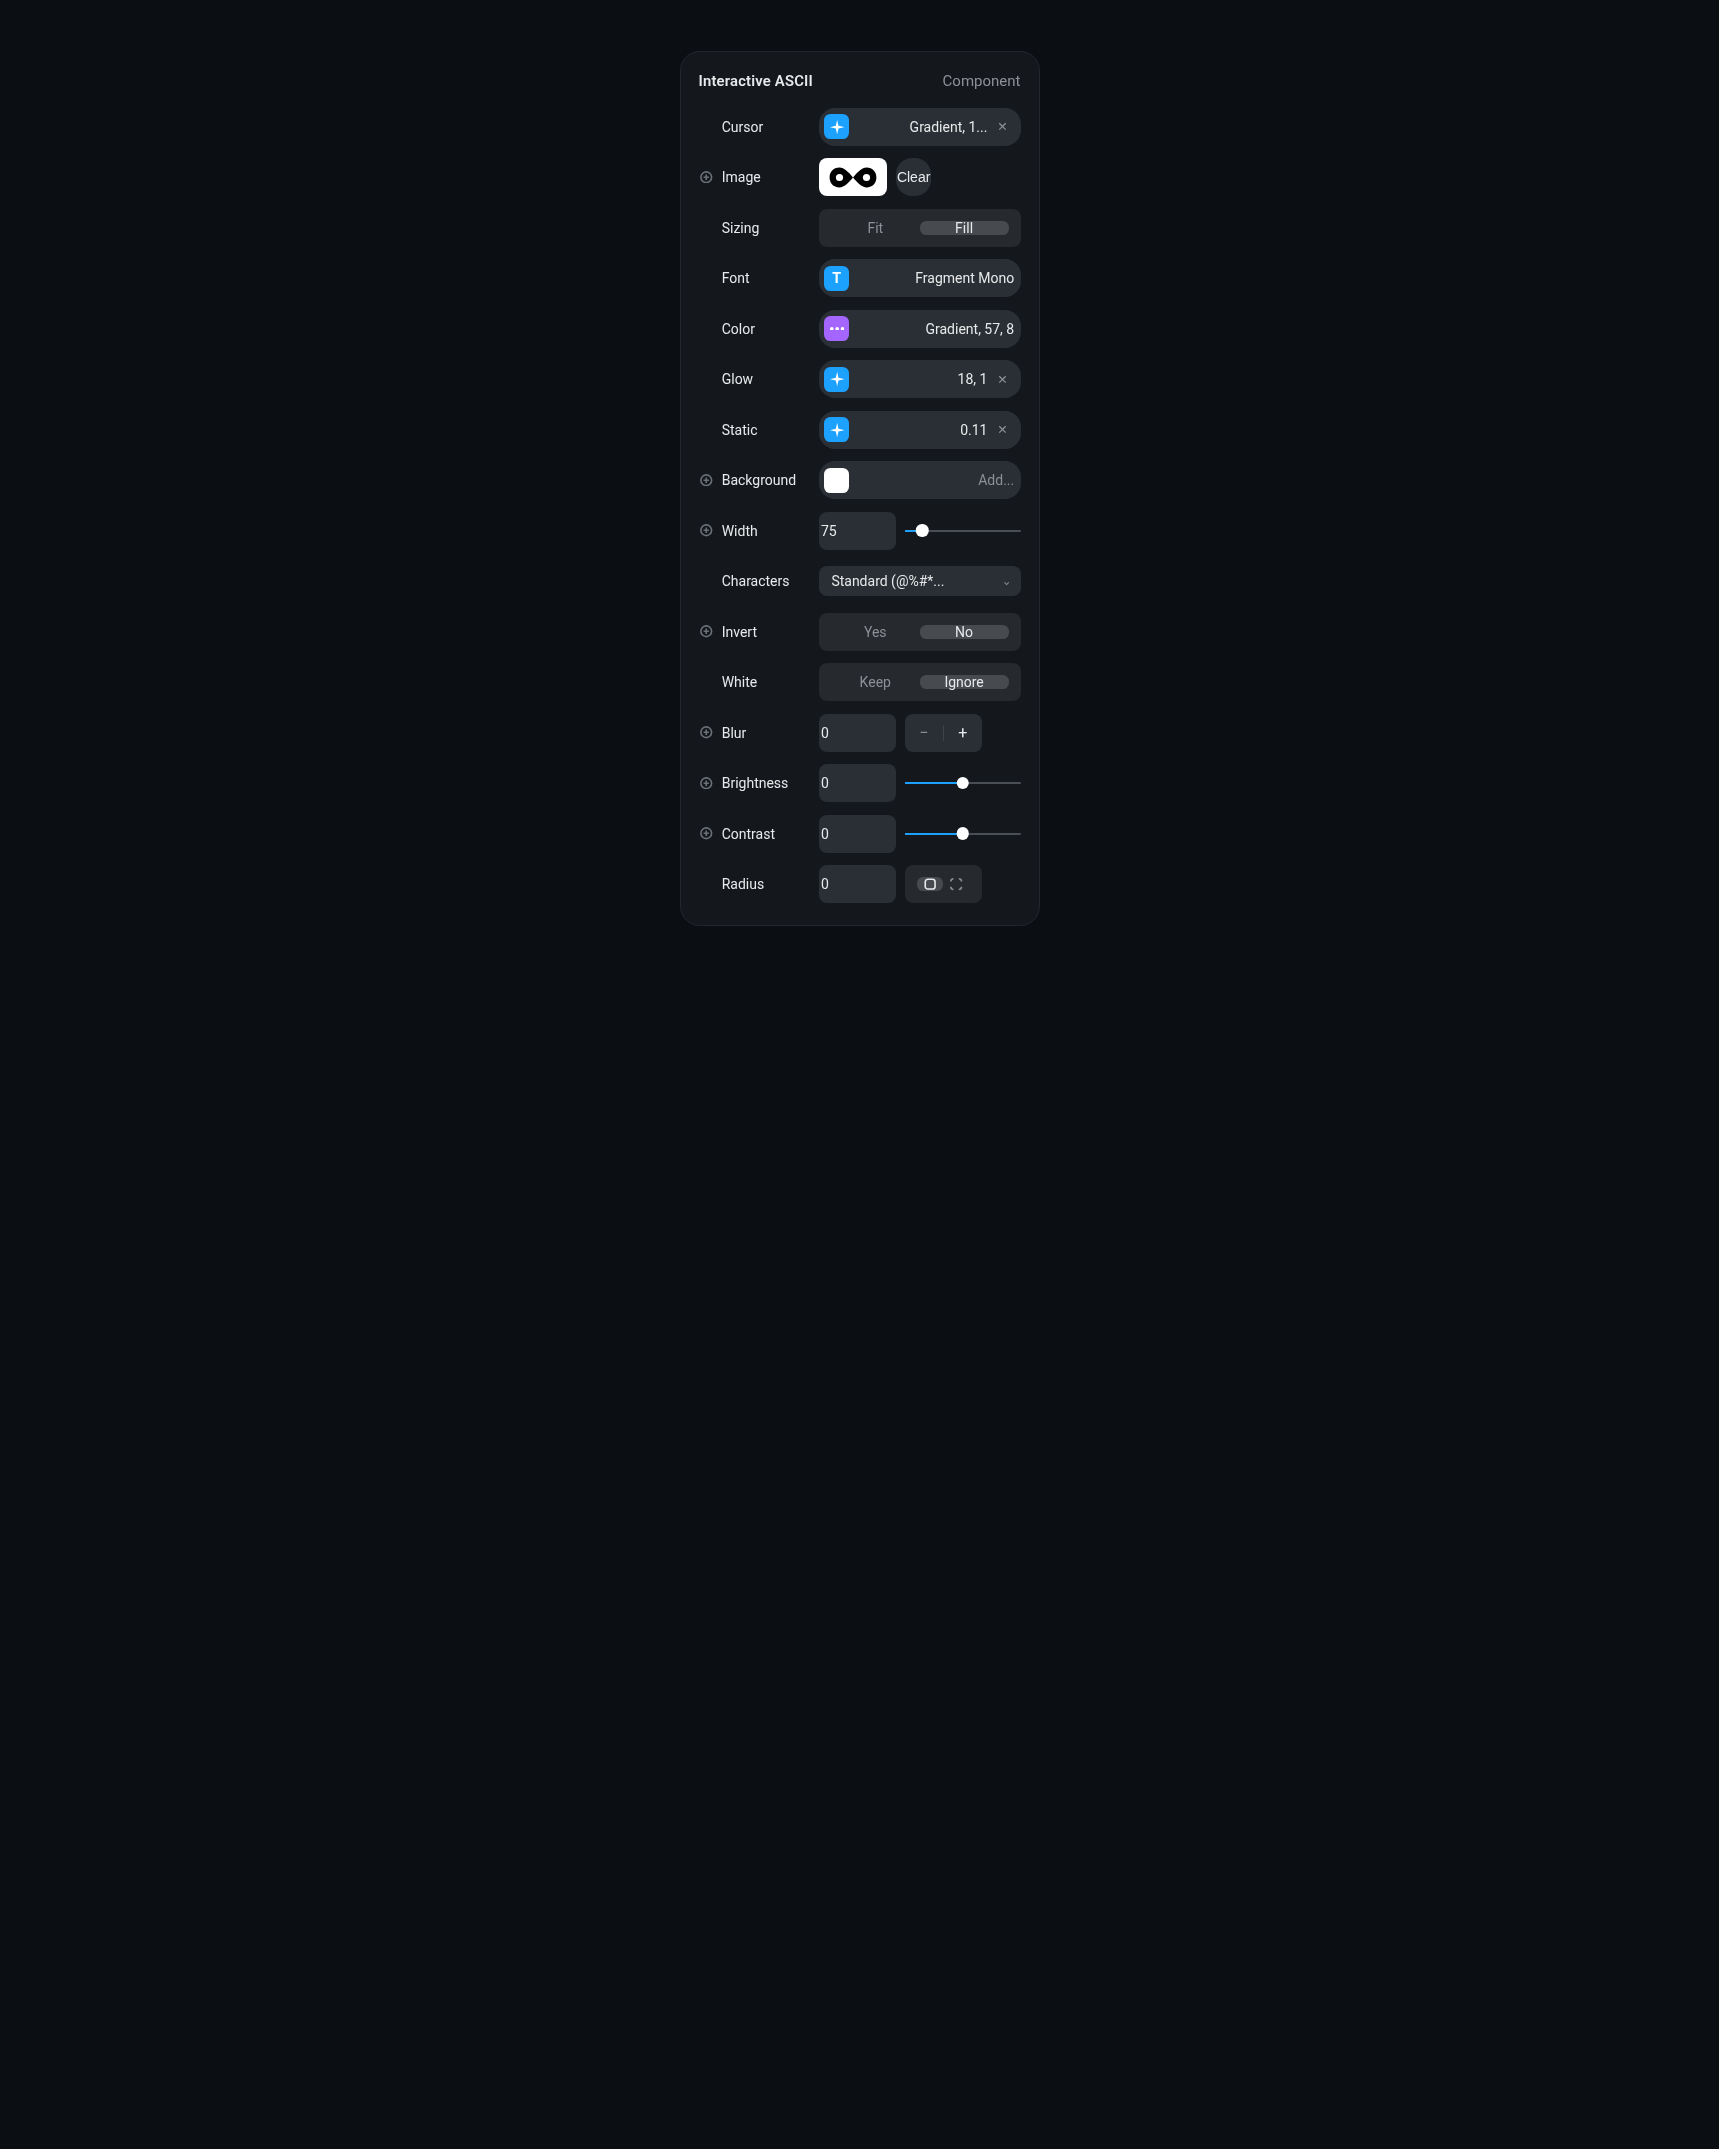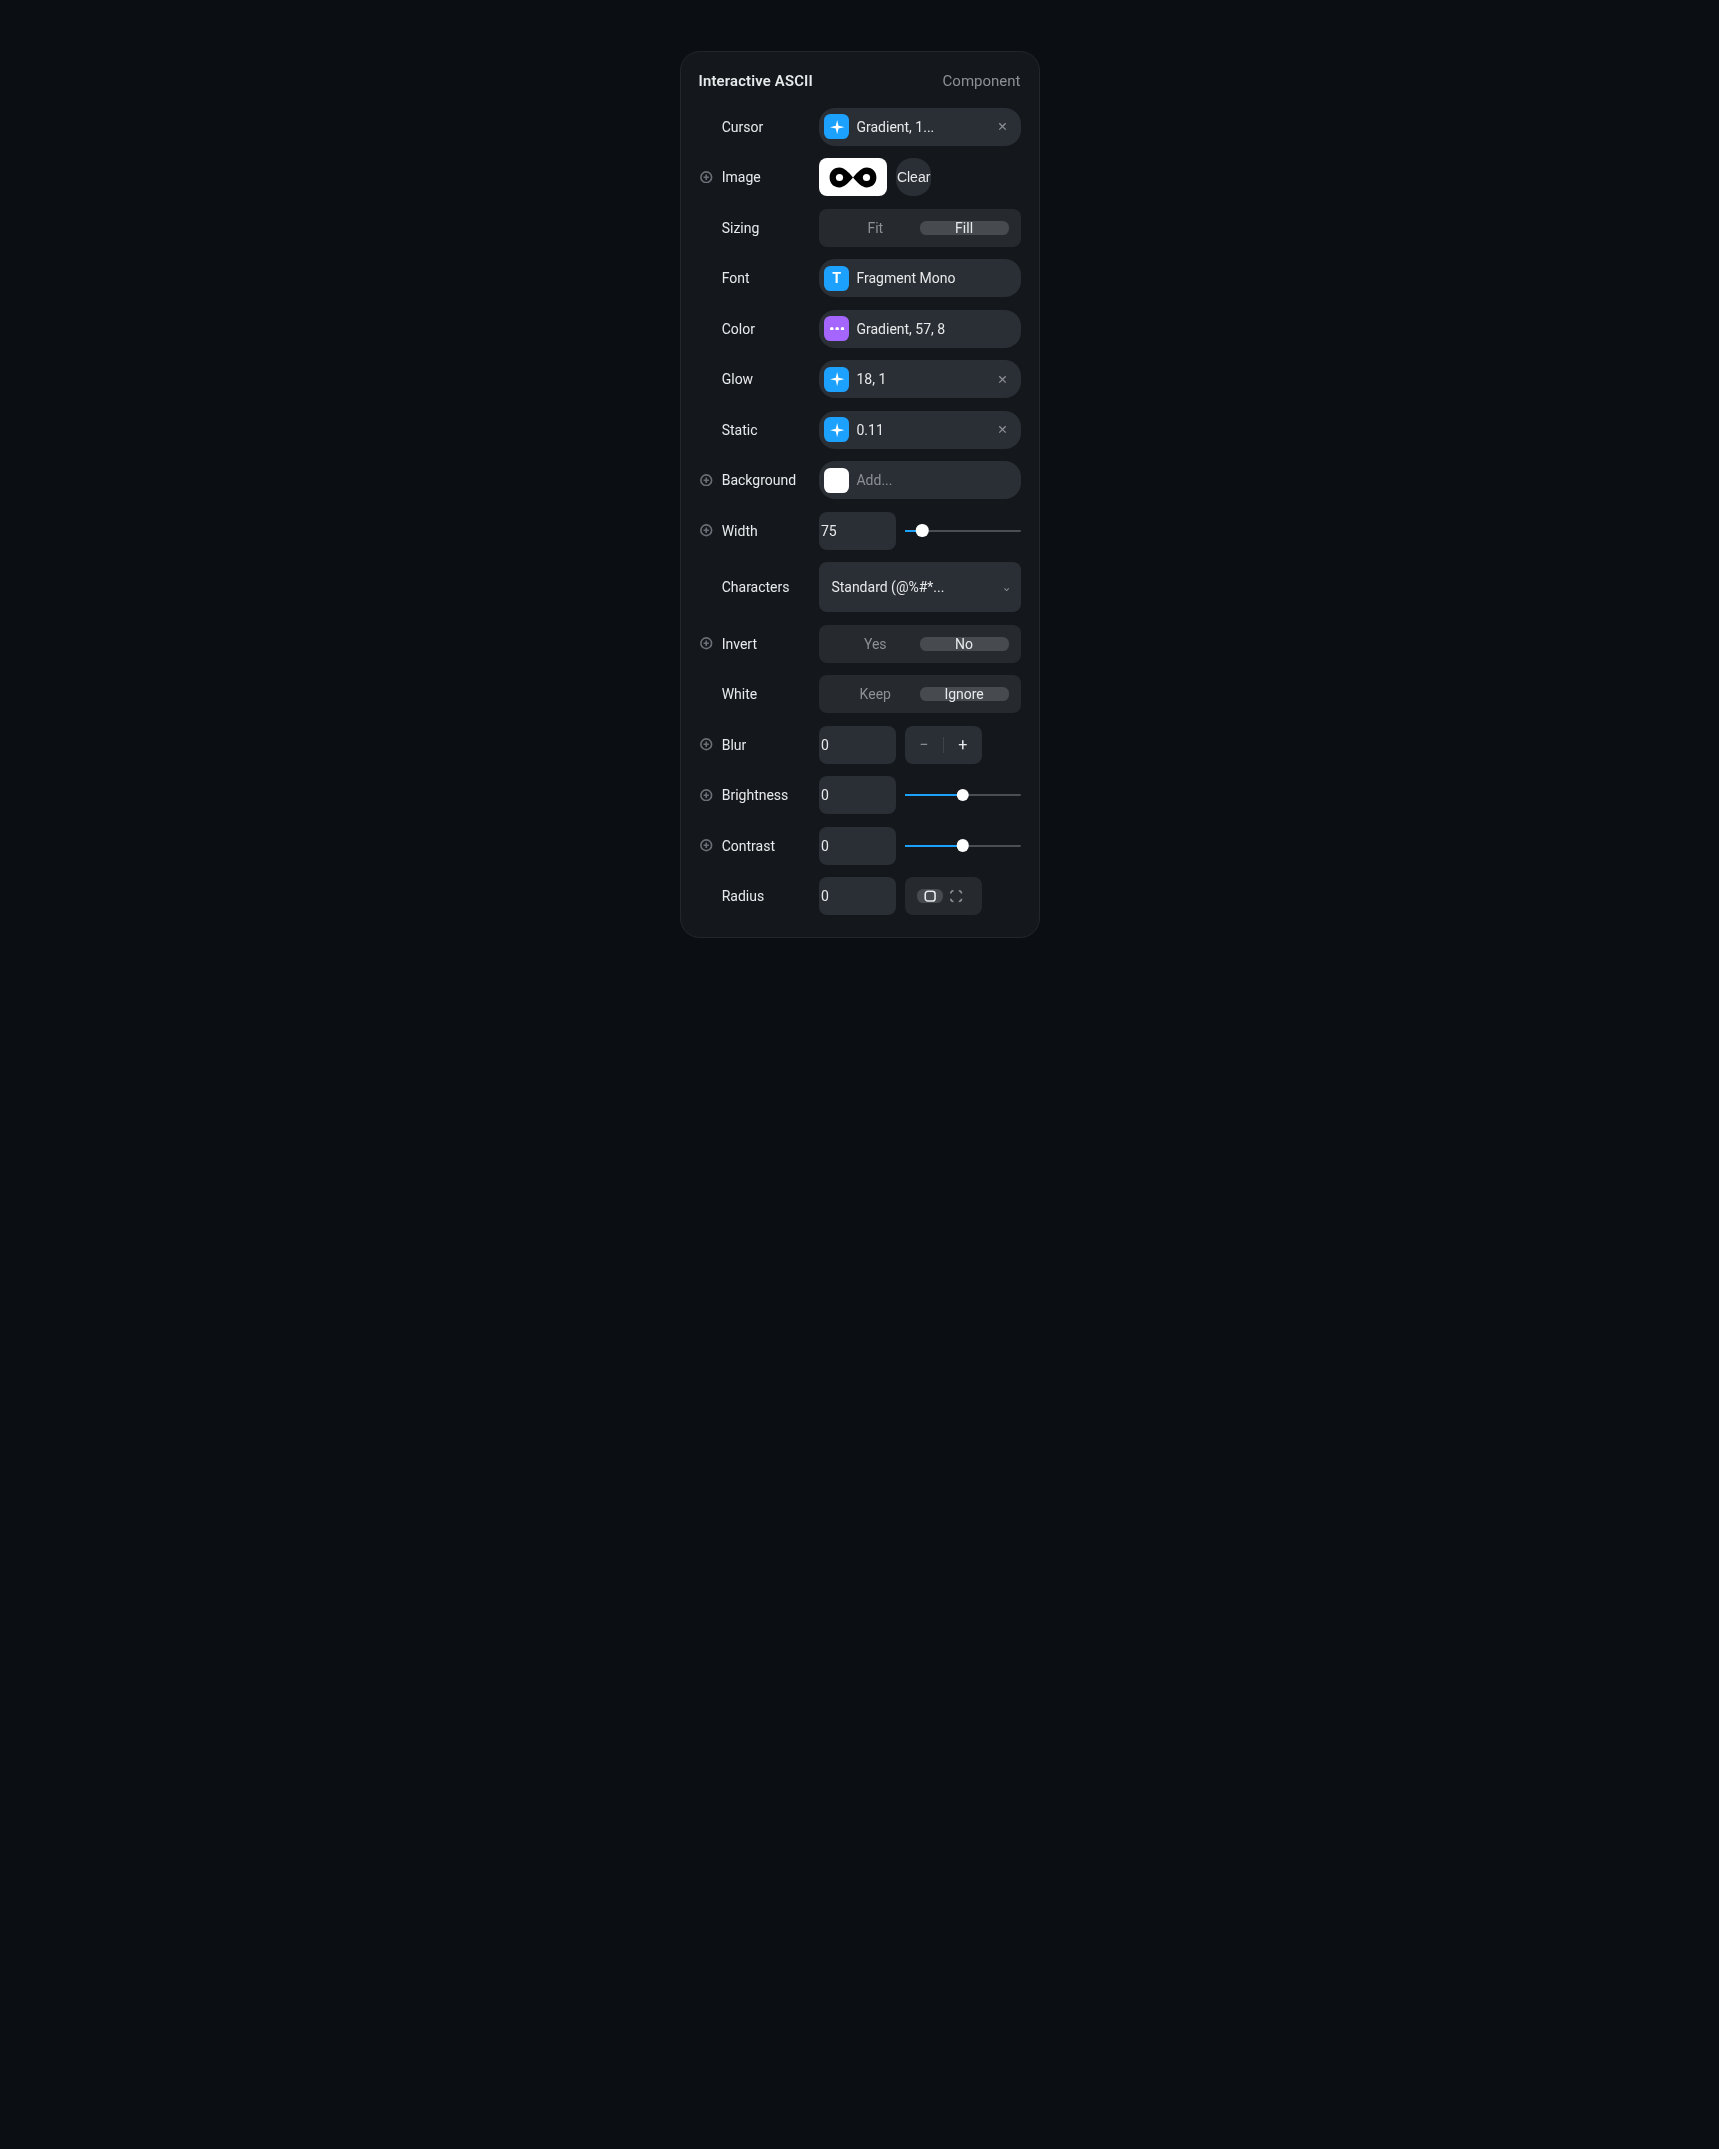--- a/index.html
+++ b/index.html
@@ -58,20 +58,21 @@
   .label{font-size:14px;color:var(--text);}
   .control-col{display:flex;align-items:center;gap:9px;}
 
   .chip{
     background:var(--field);
     border-radius:16px;
     display:flex;align-items:center;gap:7.2px;
     padding:4.5px 6.3px 4.5px 5.4px;
     min-height:38px;
     flex:1;
+    text-align:right;
   }
   .chip-icon{
     width:25px;height:25px;border-radius:6.3px;
     display:flex;align-items:center;justify-content:center;
     flex:none;
   }
   .chip-icon.blue{background:var(--accent);}
   .chip-icon.purple{background:var(--purple);}
   .chip-icon.white{background:var(--white);}
   .chip-text{font-size:14px;color:var(--text);white-space:nowrap;overflow:hidden;text-overflow:ellipsis;flex:1;}
@@ -111,21 +112,21 @@
   }
 
   .slider{
     flex:1;display:flex;align-items:center;position:relative;height:38px;
   }
   .slider-track{height:1.8px;background:var(--slider-track);width:100%;position:relative;border-radius:0.9px;}
   .slider-fill{position:absolute;height:1.8px;background:var(--slider-track-active);left:0;top:0;}
   .slider-thumb{position:absolute;width:12.5px;height:12.5px;border-radius:50%;background:#fff;top:-5.4px;transform:translateX(-50%);}
 
   .select{
-    background:var(--field);border-radius:8px;height:50px;flex:1;
+    background:var(--field);border-radius:8px;height:30px;flex:1;
     display:flex;align-items:center;padding:0 9px 0 12.5px;font-size:14px;justify-content:space-between;
   }
   .chev{color:var(--text-dim);font-size:11.6px;}
 
   .stepper{
     background:var(--field);border-radius:8px;height:38px;width:77px;
     display:flex;align-items:center;justify-content:center;color:var(--text-dim);
   }
   .stepper span{flex:1;text-align:center;font-size:16px;}
   .stepper .div{width:0.9px;height:16px;background:#3e4349;}

